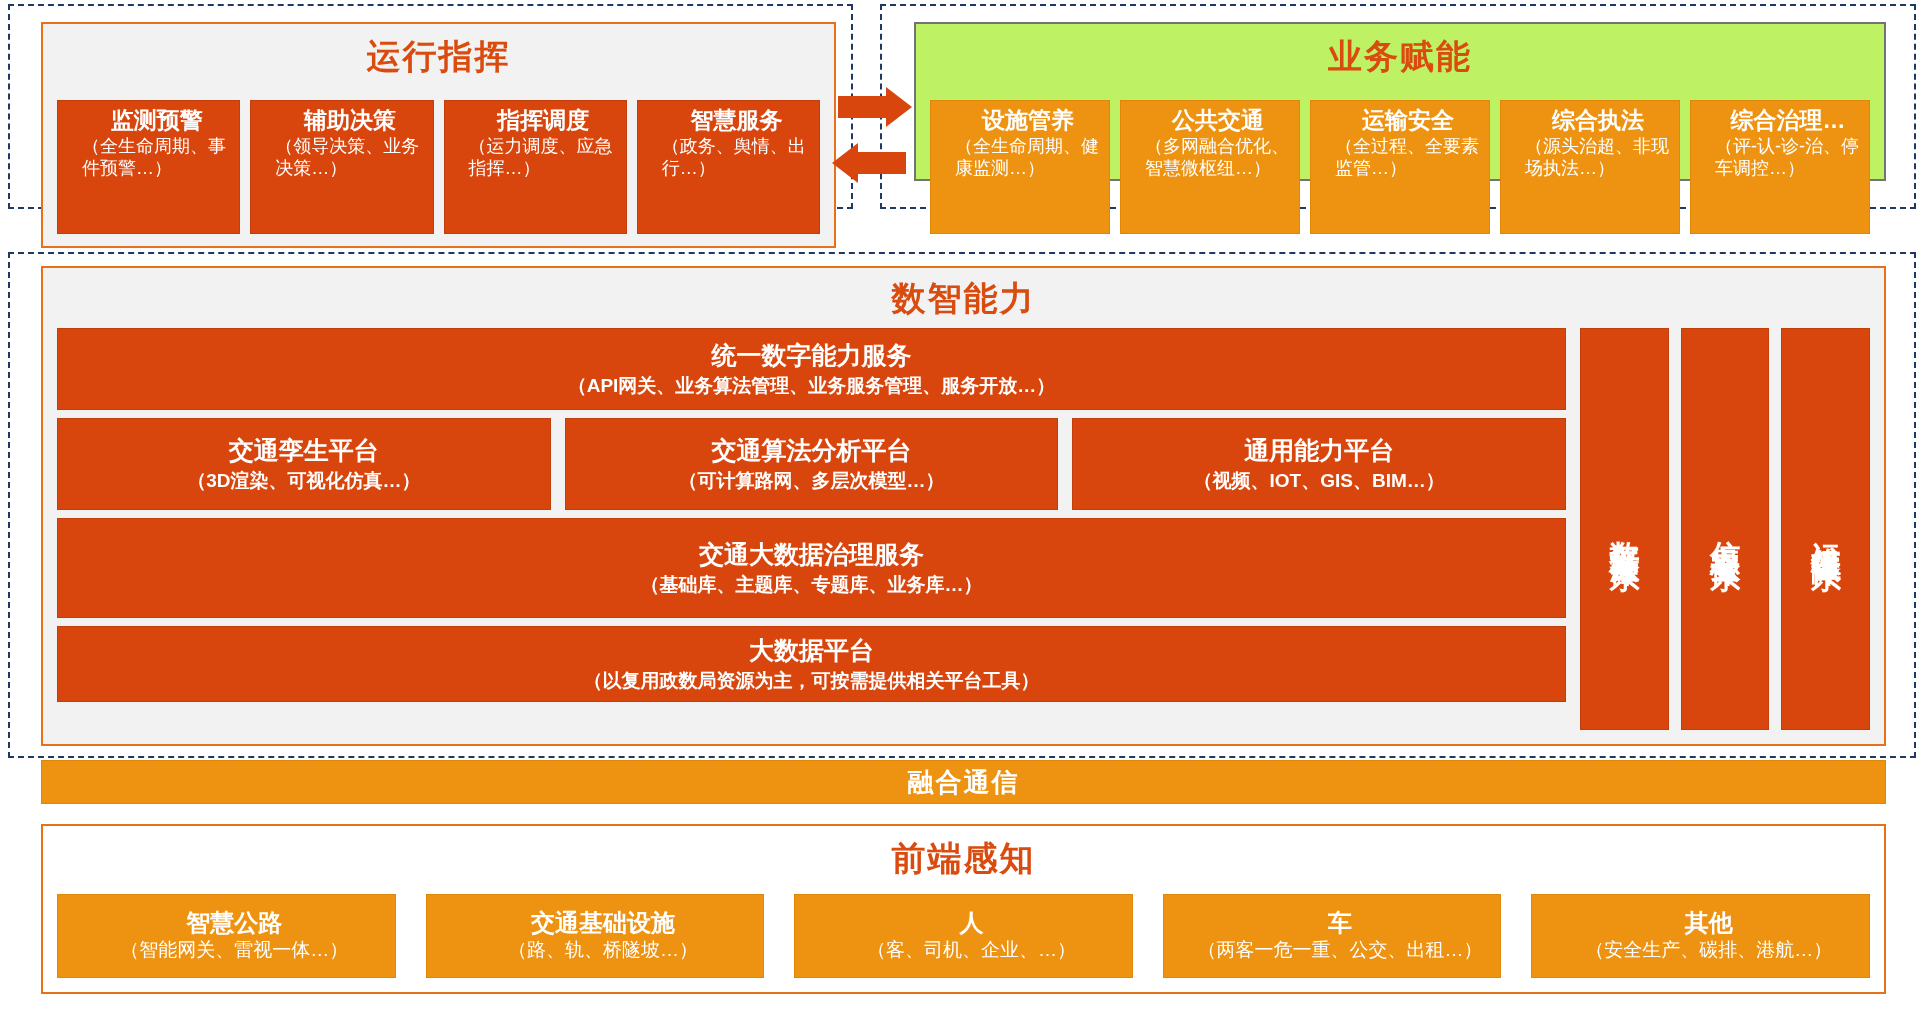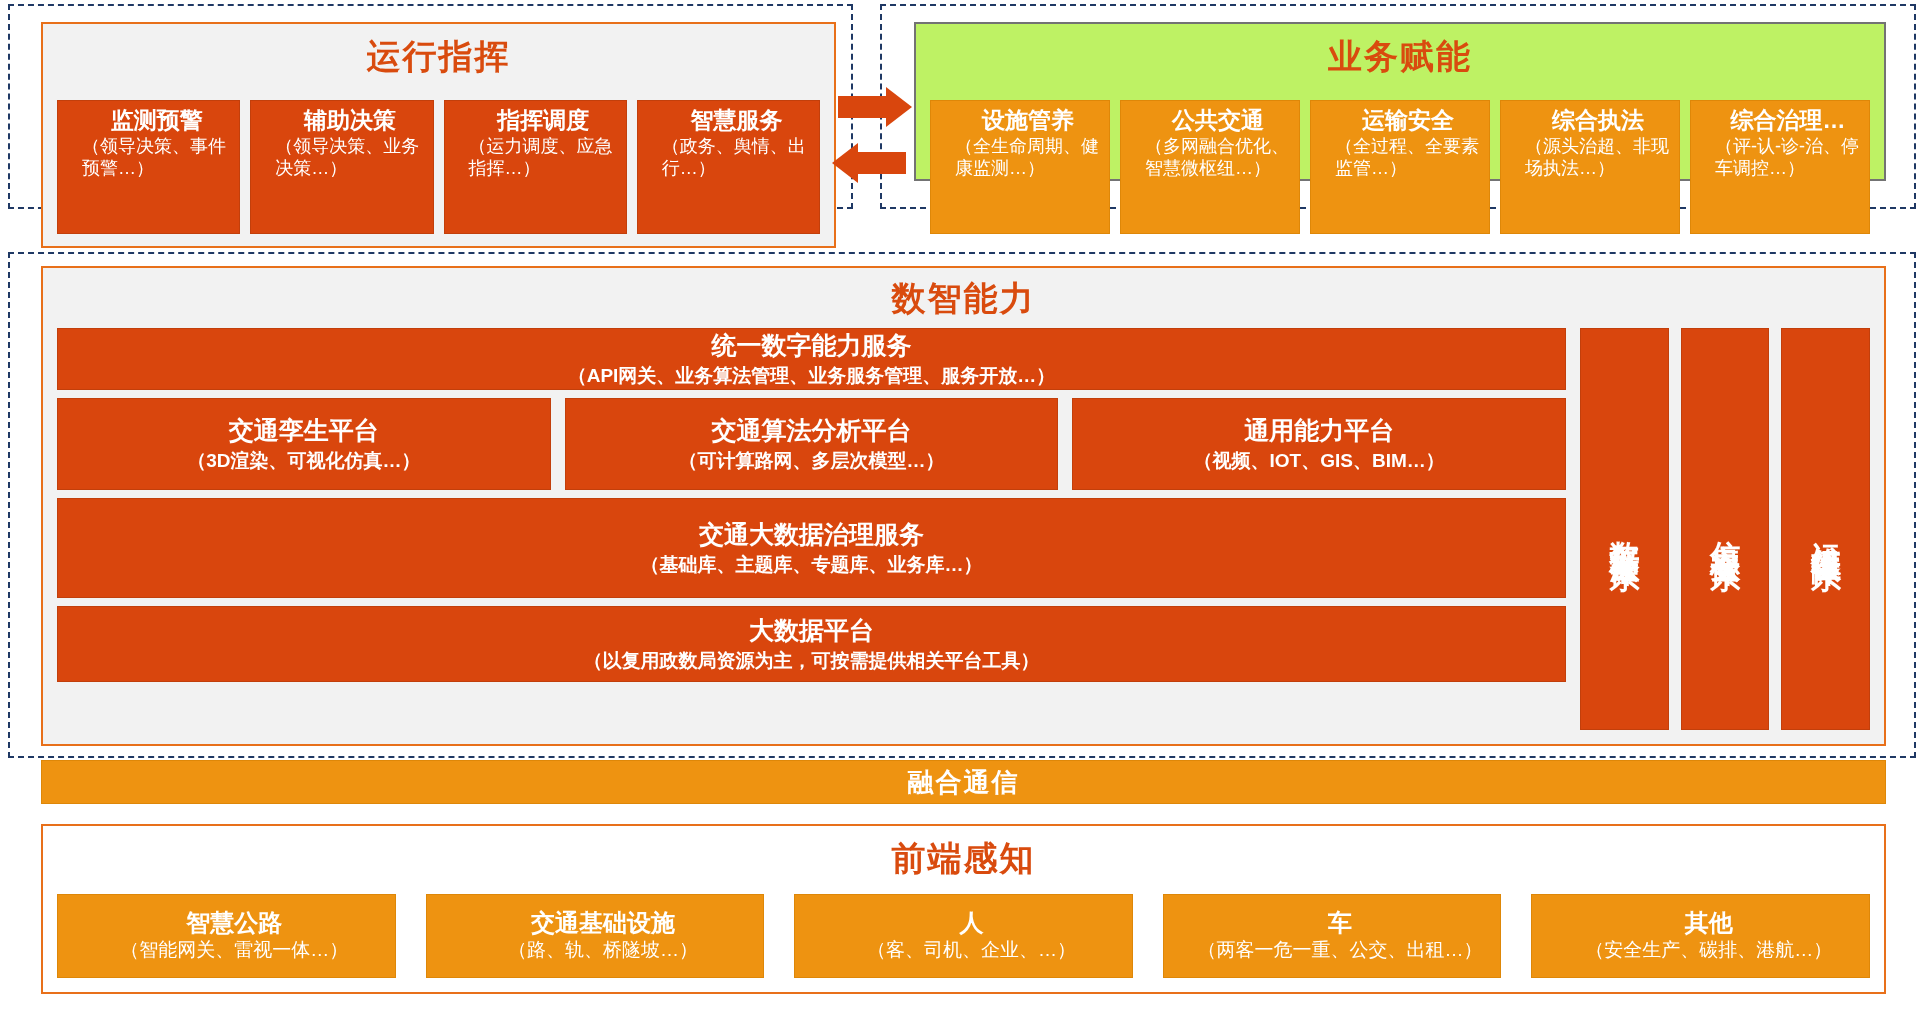--- a/index.html
+++ b/index.html
@@ -175,21 +175,21 @@
   <div class="dashed" style="left:8px; top:4px; width:845px; height:205px;"></div>
 
   <div class="dashed" style="left:880px; top:4px; width:1036px; height:205px;"></div>
   <div class="dashed" style="left:8px; top:252px; width:1908px; height:506px;"></div>
 
   <div id="op-panel" class="panel-outline">
     <div class="panel-title">运行指挥</div>
     <div id="op-row">
       <div class="sub-block">
         <div class="t">监测预警</div>
-        <div class="d">（领导决策、事件预警…）</div>
+        <div class="d">（全生命周期、事件预警…）</div>
       </div>
       <div class="sub-block">
         <div class="t">辅助决策</div>
         <div class="d">（领导决策、业务决策…）</div>
       </div>
       <div class="sub-block">
         <div class="t">指挥调度</div>
         <div class="d">（运力调度、应急指挥…）</div>
       </div>
       <div class="sub-block">
@@ -229,21 +229,21 @@
       </div>
     </div>
   </div>
 
   <div id="cap-panel" class="panel-outline">
     <div class="panel-title">数智能力</div>
     <div id="cap-body">
 
       <div id="cap-left">
 
-        <div class="wide-block" style="height:62px;">
+        <div class="wide-block" style="height:82px;">
           <div class="t">统一数字能力服务</div>
           <div class="d">（API网关、业务算法管理、业务服务管理、服务开放…）</div>
         </div>
 
         <div id="cap-row-platforms">
           <div class="wide-block">
             <div class="t">交通孪生平台</div>
             <div class="d">（3D渲染、可视化仿真…）</div>
           </div>
           <div class="wide-block">

